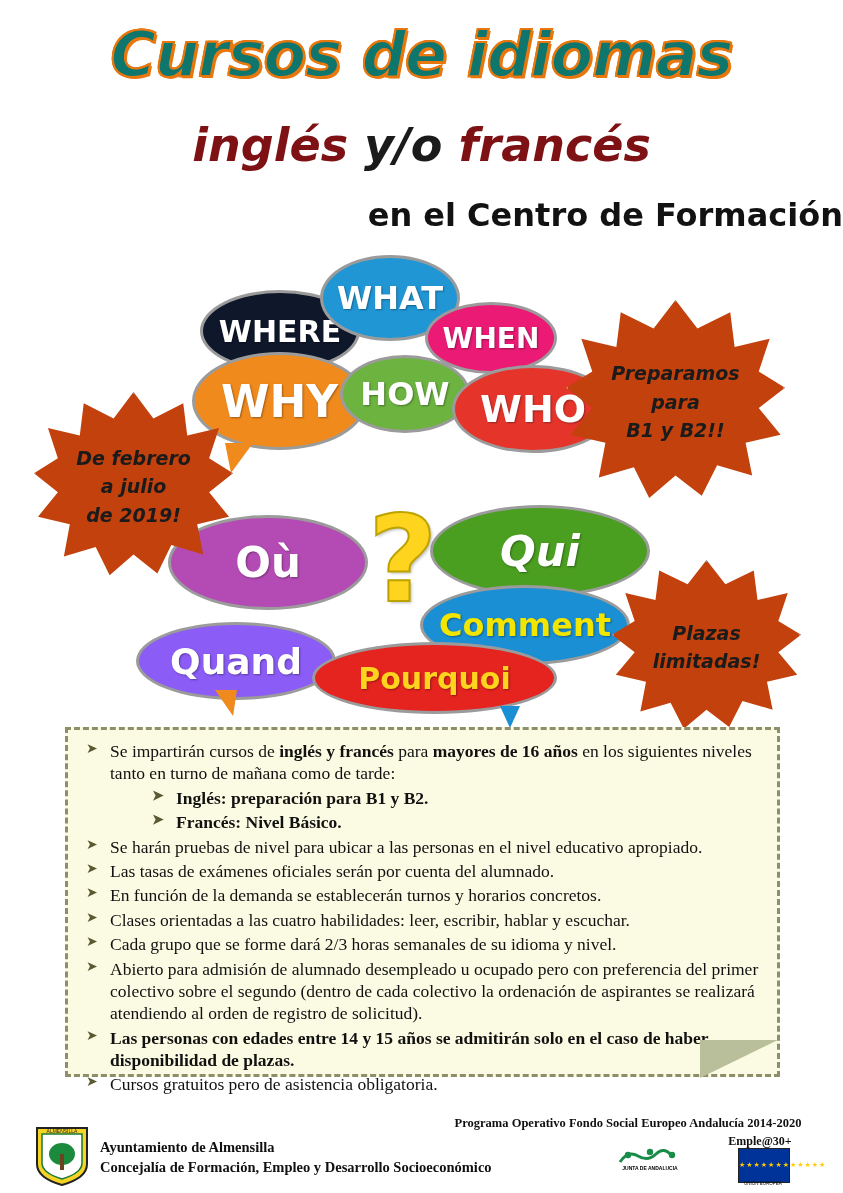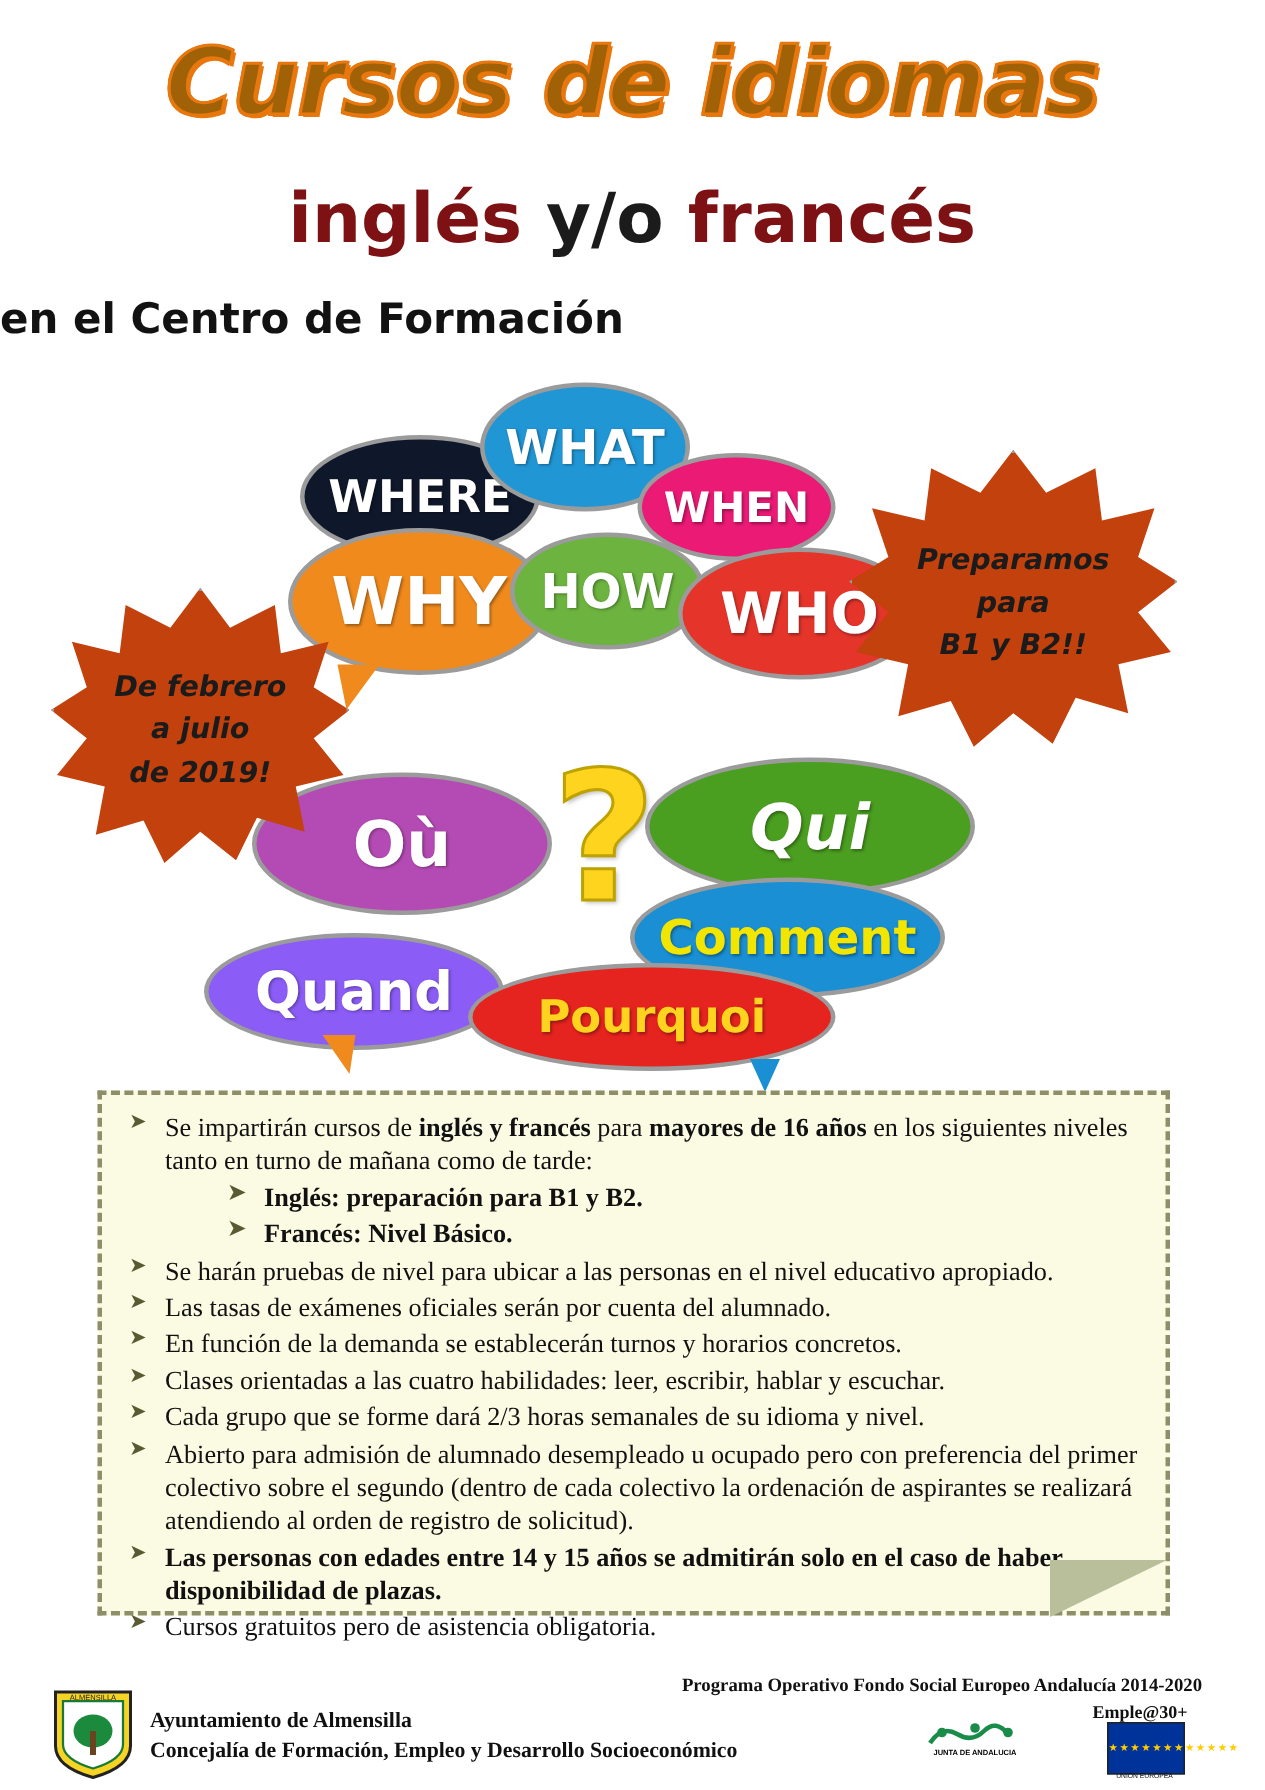--- a/index.html
+++ b/index.html
@@ -10,38 +10,38 @@
     position:relative;
     overflow:hidden;
   }
   .poster{position:relative;width:843px;height:1193px;}
 
   
   .title-main{
     position:absolute;top:18px;left:0;width:843px;text-align:center;
     font-family:"DejaVu Sans", sans-serif;
     font-size:62px;font-weight:bold;font-style:italic;
-    color:#a16207;
+    color:#0f766e;
     -webkit-text-stroke:2px #e8770d;
     letter-spacing:-1px;
     text-shadow:
        2px 2px 0 #e8770d, -1px -1px 0 #e8770d, 1px -1px 0 #e8770d, -1px 1px 0 #e8770d;
   }
   .title-sub{
     position:absolute;top:118px;left:0;width:843px;text-align:center;
     font-family:"DejaVu Sans", sans-serif;
-    font-size:46px;font-weight:bold;
+    font-size:46px;font-weight:bold;font-style:italic;
     color:#7e1113;
     letter-spacing:0px;
   }
   .title-sub .sep{color:#1b1b1b;font-weight:bold;}
   .title-third{
-    position:absolute;top:196px;left:0;width:843px;text-align:left;
-    font-family:"DejaVu Sans", sans-serif;
-    font-size:28px;font-weight:bold;
+    position:absolute;top:196px;left:0;width:843px;text-align:right;
+    font-family:"DejaVu Sans", sans-serif;
+    font-size:32px;font-weight:bold;
     color:#121212;
   }
 
   
   .bubble{
     position:absolute;
     border-radius:50%;
     border:3px solid #9b9b9b;
     display:flex;align-items:center;justify-content:center;
     font-family:"DejaVu Sans", sans-serif;
@@ -232,20 +232,26 @@
   </div>
 
   <div class="star" style="left:566px;top:300px;width:215px;height:200px;font-size:19px;">
     <div>
       <div>Preparamos</div>
       <div>para</div>
       <div>B1 y B2!!</div>
     </div>
   </div>
 
+  <div class="star" style="left:612px;top:560px;width:185px;height:170px;font-size:19px;">
+    <div>
+      <div>Plazas</div>
+      <div>limitadas!</div>
+    </div>
+  </div>
 
   <div class="infobox">
     <ul class="bullets">
       <li>
         <span>Se impartirán cursos de <span class="b">inglés y francés</span> para <span class="b">mayores de 16 años</span> en los siguientes niveles tanto en turno de mañana como de tarde:</span>
         <ul class="sublist">
           <li>Inglés: preparación para B1 y B2.</li>
           <li>Francés: Nivel Básico.</li>
         </ul>
       </li>

